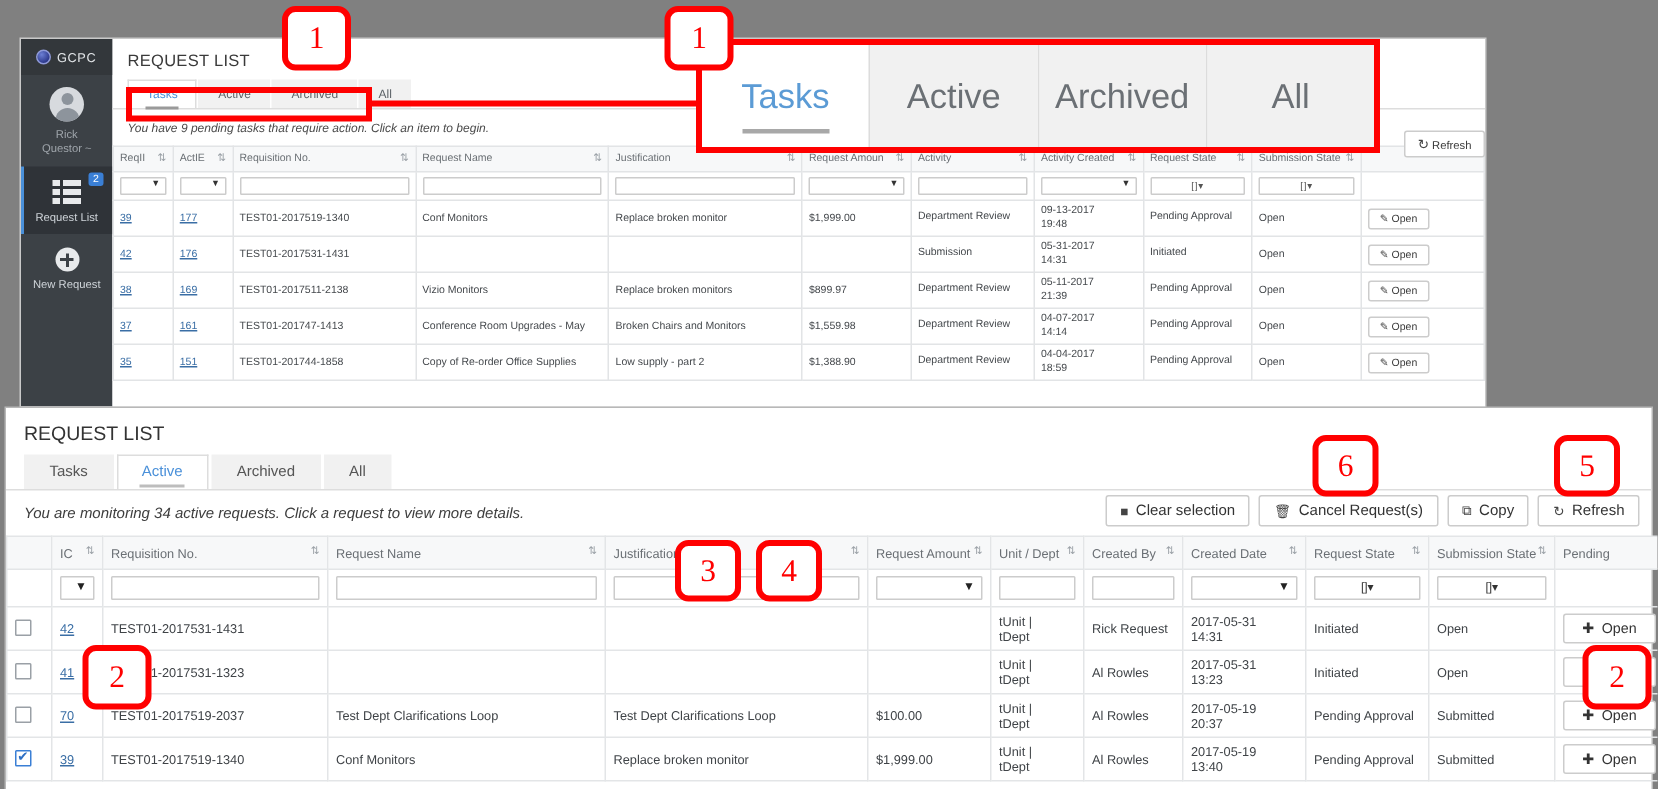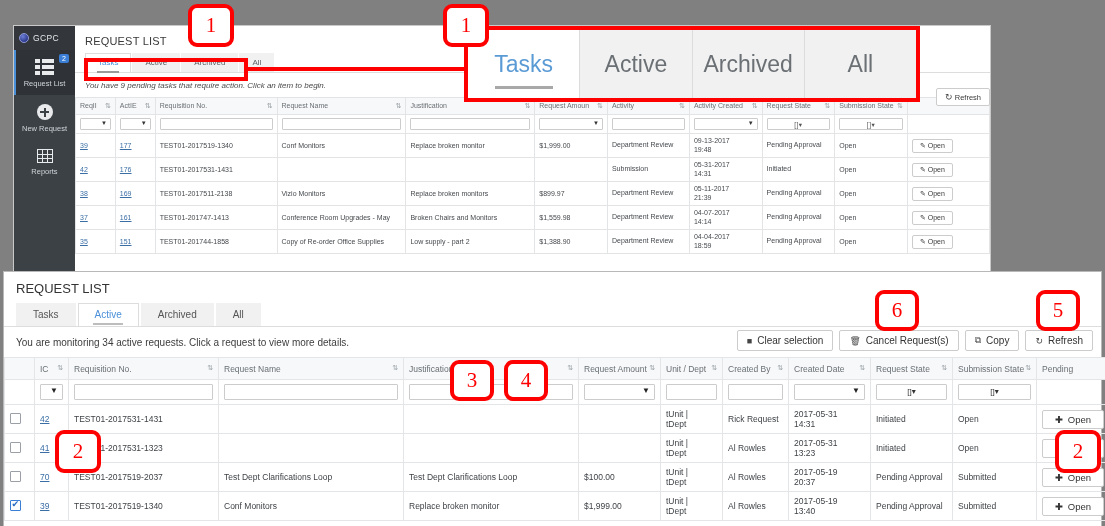--- a/index.html
+++ b/index.html
@@ -17,21 +17,21 @@
     position: absolute; left: 14px; top: 26px; width: 976px; height: 245px;
     background: #ffffff; overflow: hidden;
     box-shadow: 0 0 0 1px #c9c9c9;
   }
   .sidebar {
     position: absolute; left: 0; top: 0; width: 61px; height: 245px;
     background: #3c4146; color: #b9bec4;
   }
   .sb-logo {
     height: 24px; background: #33373b; display: flex; align-items: center;
-    gap: 4px; padding-left: 5px; font-size: 8.5px; color: #e3e6e9;
+    gap: 4px; padding-left: 10px; font-size: 8.5px; color: #e3e6e9;
     letter-spacing: .4px;
   }
   .sb-logo-mark {
     width: 10px; height: 10px; border-radius: 50%;
     background: radial-gradient(circle at 35% 30%, #6c7fd4 0%, #2e3a8e 70%, #16204f 100%);
     border: 1px solid #8f9ad8; flex: 0 0 auto;
   }
   .sb-user { padding: 8px 0 8px; text-align: center; }
   .sb-avatar {
     width: 23px; height: 23px; border-radius: 50%; background: #d7dade;
@@ -140,21 +140,21 @@
   .bp-tabs { display: flex; border-bottom: 1px solid #ddd; padding-left: 12px; height: 24px; }
   .bp-tab {
     font-size: 10px; padding: 5px 16px 4px; color: #555; background: #f1f1f1;
     border: 1px solid transparent; border-bottom: none; margin-right: 2px; position: relative;
   }
   .bp-tab.active { background: #fff; color: #4a90d9; border-color: #ddd; }
   .bp-tab.active::after {
     content: ""; position: absolute; left: 50%; transform: translateX(-50%);
     bottom: 1px; width: 30px; height: 2px; background: #bdbdbd;
   }
-  .bp-note { font-size: 10px; color: #3d3d3d; padding: 10px 0 9px 12px; }
+  .bp-note { font-size: 10px; font-style: italic; color: #3d3d3d; padding: 10px 0 9px 12px; }
   .bp-toolbar { position: absolute; right: 8px; top: 58px; display: flex; gap: 6px; }
   .bp-btn {
     border: 1px solid #ccc; background: #fff; border-radius: 2px; font-size: 10px;
     padding: 4px 9px; color: #333; display: flex; align-items: center; gap: 5px;
     white-space: nowrap;
   }
   .gl { font-size: 9px; color: #444; }
   table.grid2 { border-collapse: collapse; width: 100%; table-layout: fixed; }
   table.grid2 th, table.grid2 td {
     border: 1px solid #e3e5e7; font-size: 8.5px; color: #3f4347;
@@ -216,32 +216,33 @@
 
 <div class="stage">
 
   <div class="top-panel">
 
     <div class="sidebar">
       <div class="sb-logo">
         <span class="sb-logo-mark"></span>
         <span>GCPC</span>
       </div>
+      <div class="sb-user">
+        <div class="sb-avatar"></div>
+        <div class="sb-uname">Rick</div>
+        <div class="sb-uname">Questor ~</div>
+      </div>
       <div class="sb-item active">
         <span class="sb-badge">2</span>
         <span class="sb-ico ico-list"></span>
         <span>Request List</span>
       </div>
       <div class="sb-item">
         <span class="sb-ico ico-plus"></span>
         <span>New Request</span>
-      </div>
-      <div class="sb-item">
-        <span class="sb-ico ico-grid"></span>
-        <span>Reports</span>
       </div>
     </div>
 
     <div class="tp-body">
       <div class="tp-title">REQUEST LIST</div>
 
       <div class="tabs-row">
         <div class="tab active">Tasks</div>
         <div class="tab">Active</div>
         <div class="tab">Archived</div>

